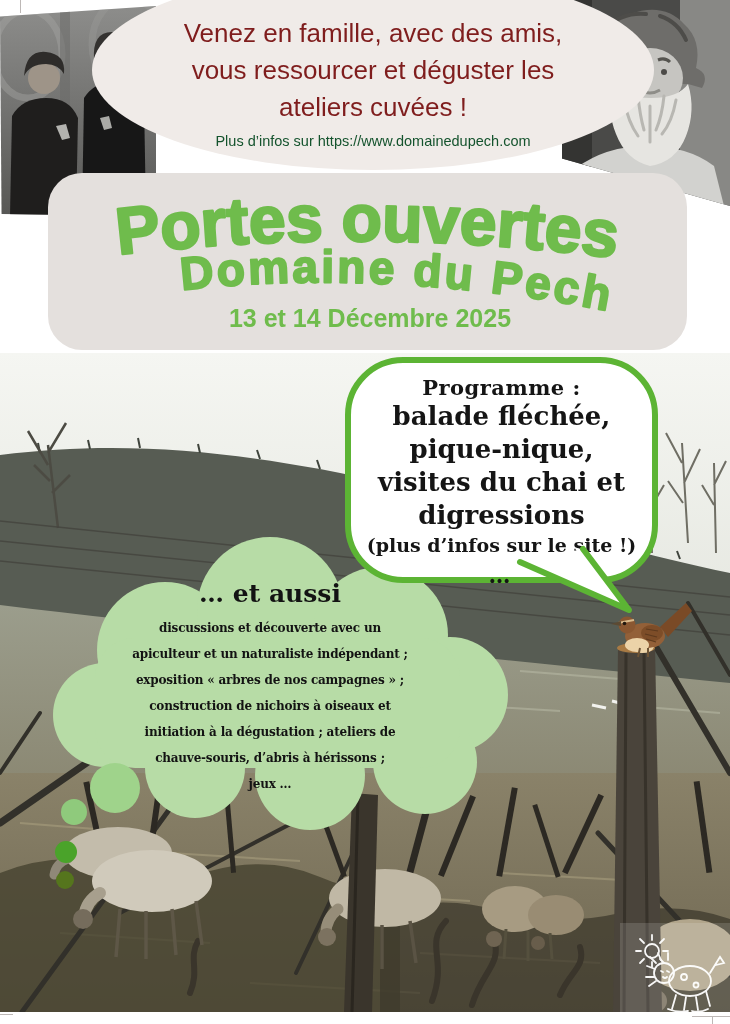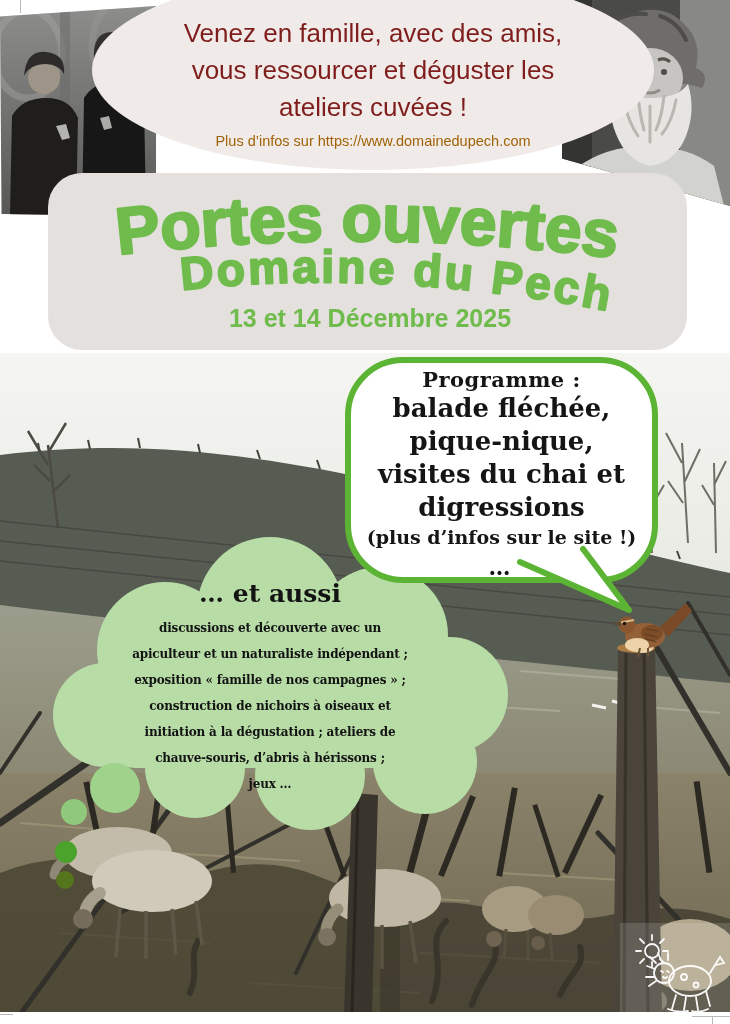--- a/index.html
+++ b/index.html
@@ -18,33 +18,33 @@
     clip-path:polygon(0 5%, 100% 0, 100% 100%, 1% 99%); }
   .photo-right{ left:562px; top:0; width:168px; height:206px; z-index:1;
     clip-path:polygon(0 0, 100% 0, 100% 100%, 0 77%); }
 
   
   .tagline-oval{ left:92px; top:-30px; width:562px; height:200px;
     background:#f0ebe8; border-radius:50%; z-index:2; }
   .tagline{ left:115px; top:15px; width:516px; text-align:center; z-index:3;
     color:#7f1d1d; font-size:26px; line-height:37px; }
   .info-line{ left:115px; top:133px; width:516px; text-align:center; z-index:3;
-    color:#a16207; font-size:14.5px; }
+    color:#14532d; font-size:14.5px; }
 
   
   .banner{ left:48px; top:173px; width:639px; height:177px;
     background:#e4e0dd; border-radius:34px; z-index:4; }
 
   
   .scene{ left:0; top:353px; width:730px; height:659px; z-index:1; }
 
   
   .bubble{ left:345px; top:357px; width:313px; height:226px; z-index:5;
     background:#ffffff; border:6px solid #5cb434; border-radius:58px;
-    display:flex; flex-direction:column; align-items:center; padding-top:4px;
+    display:flex; flex-direction:column; align-items:center; padding-top:12px;
     font-family:"DejaVu Serif", serif; font-weight:bold; color:#151515; text-align:center; }
   .bubble-header{ font-size:21px; letter-spacing:.5px; }
   .bubble-line{ font-size:26px; line-height:33px; }
   .bubble-footnote{ font-size:19px; margin-top:2px; }
   .bubble-ellipsis{ font-size:22px; letter-spacing:4px; margin-top:6px; }
   .bubble-tail{ left:480px; top:520px; width:180px; height:110px; z-index:6; }
 
   
   .cloud-text{ left:52px; top:579px; width:436px; z-index:5; text-align:center;
     font-family:"DejaVu Serif", serif; font-weight:bold; color:#131313; }
@@ -320,20 +320,20 @@
     <div class="bubble-ellipsis">…</div>
   </div>
   <svg class="abs bubble-tail" width="180" height="110" viewBox="0 0 180 110">
     <path d="M 40,42 L 149,90 L 103,29" fill="#ffffff" stroke="#5cb434" stroke-width="6" stroke-linecap="round" stroke-linejoin="round"></path>
   </svg>
 
   <div class="abs cloud-text">
     <div class="cloud-title">… et aussi</div>
     <div class="cloud-line">discussions et découverte avec un</div>
     <div class="cloud-line">apiculteur et un naturaliste indépendant ;</div>
-    <div class="cloud-line">exposition « famille de nos campagnes » ;</div>
+    <div class="cloud-line">exposition « arbres de nos campagnes » ;</div>
     <div class="cloud-line">construction de nichoirs à oiseaux et</div>
     <div class="cloud-line">initiation à la dégustation ; ateliers de</div>
     <div class="cloud-line">chauve-souris, d’abris à hérissons ;</div>
     <div class="cloud-line">jeux …</div>
   </div>
 
 </div>
 
 </body></html>

